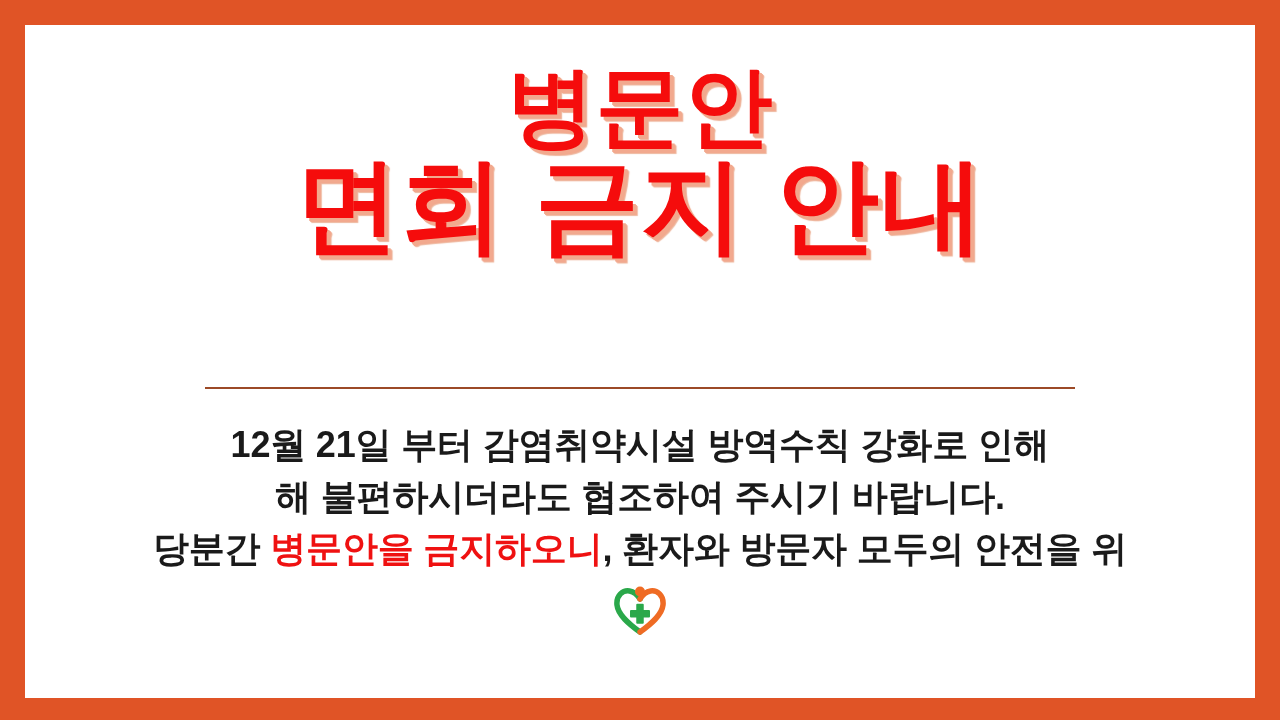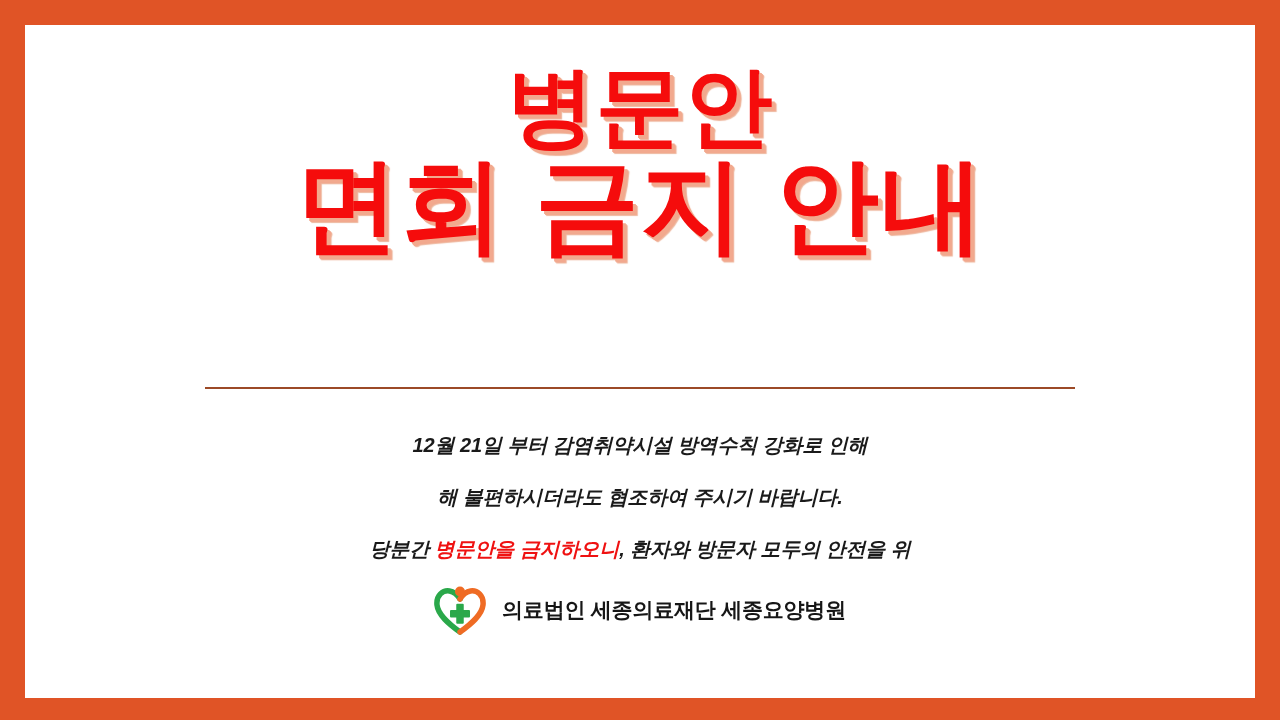--- a/index.html
+++ b/index.html
@@ -81,26 +81,25 @@
   .body-block {
     position: absolute;
     left: 0;
     right: 0;
     top: 394px;
     text-align: center;
   }
   .body-line {
     display: block;
     color: #1a1a1a;
-    font-size: 20px;
+    font-size: 36px;
     font-weight: 700;
     line-height: 52px;
     white-space: nowrap;
     letter-spacing: -0.005em;
-    font-style: italic;
   }
   .em-red {
     color: #ef1111;
     font-weight: 700;
   }
 
   
   .brand {
     position: absolute;
     left: 0;
@@ -153,17 +152,16 @@
 
         <path d="M52 94 C 74 78, 96 60, 98 40 C 100 20, 86 10, 73 12 C 64 13.5, 57 20, 52 28" fill="none" stroke="#ef6b24" stroke-width="11" stroke-linecap="round"></path>
 
         <circle cx="52" cy="13" r="10" fill="#ef6b24"></circle>
 
         <g fill="#2aa84a">
           <rect x="32" y="50" width="40" height="15" rx="2"></rect>
           <rect x="44.5" y="37.5" width="15" height="40" rx="2"></rect>
         </g>
       </svg>
-      <span class="brand-name">의료법인 세종의료재단 세종요양병원</span>
     </div>
 
   </div>
 </div>
 
 </body></html>

